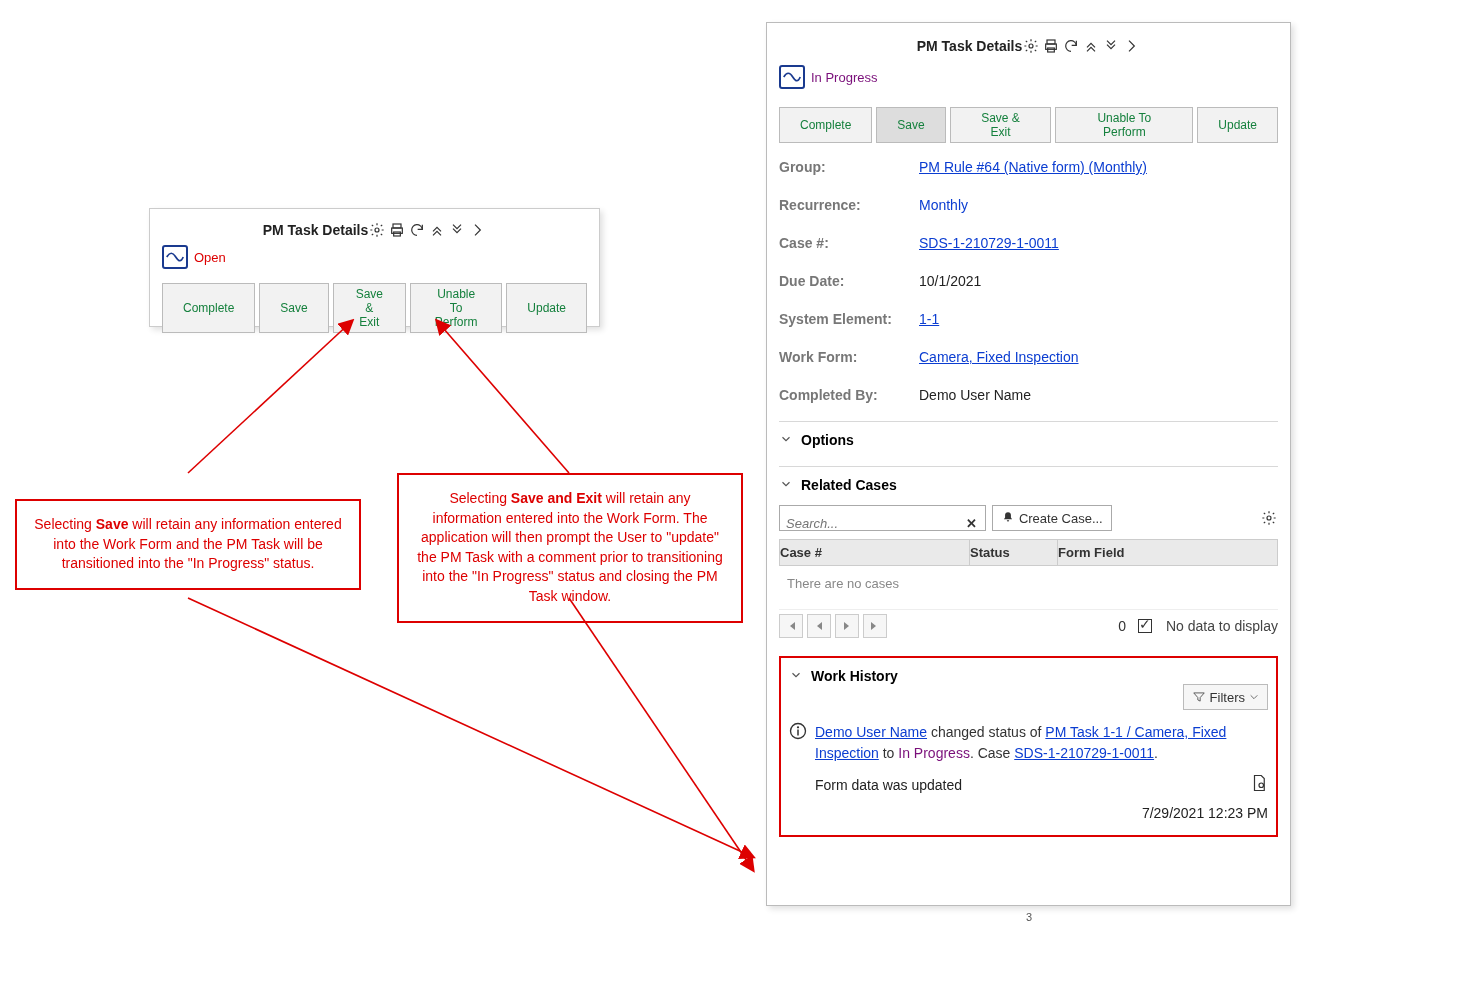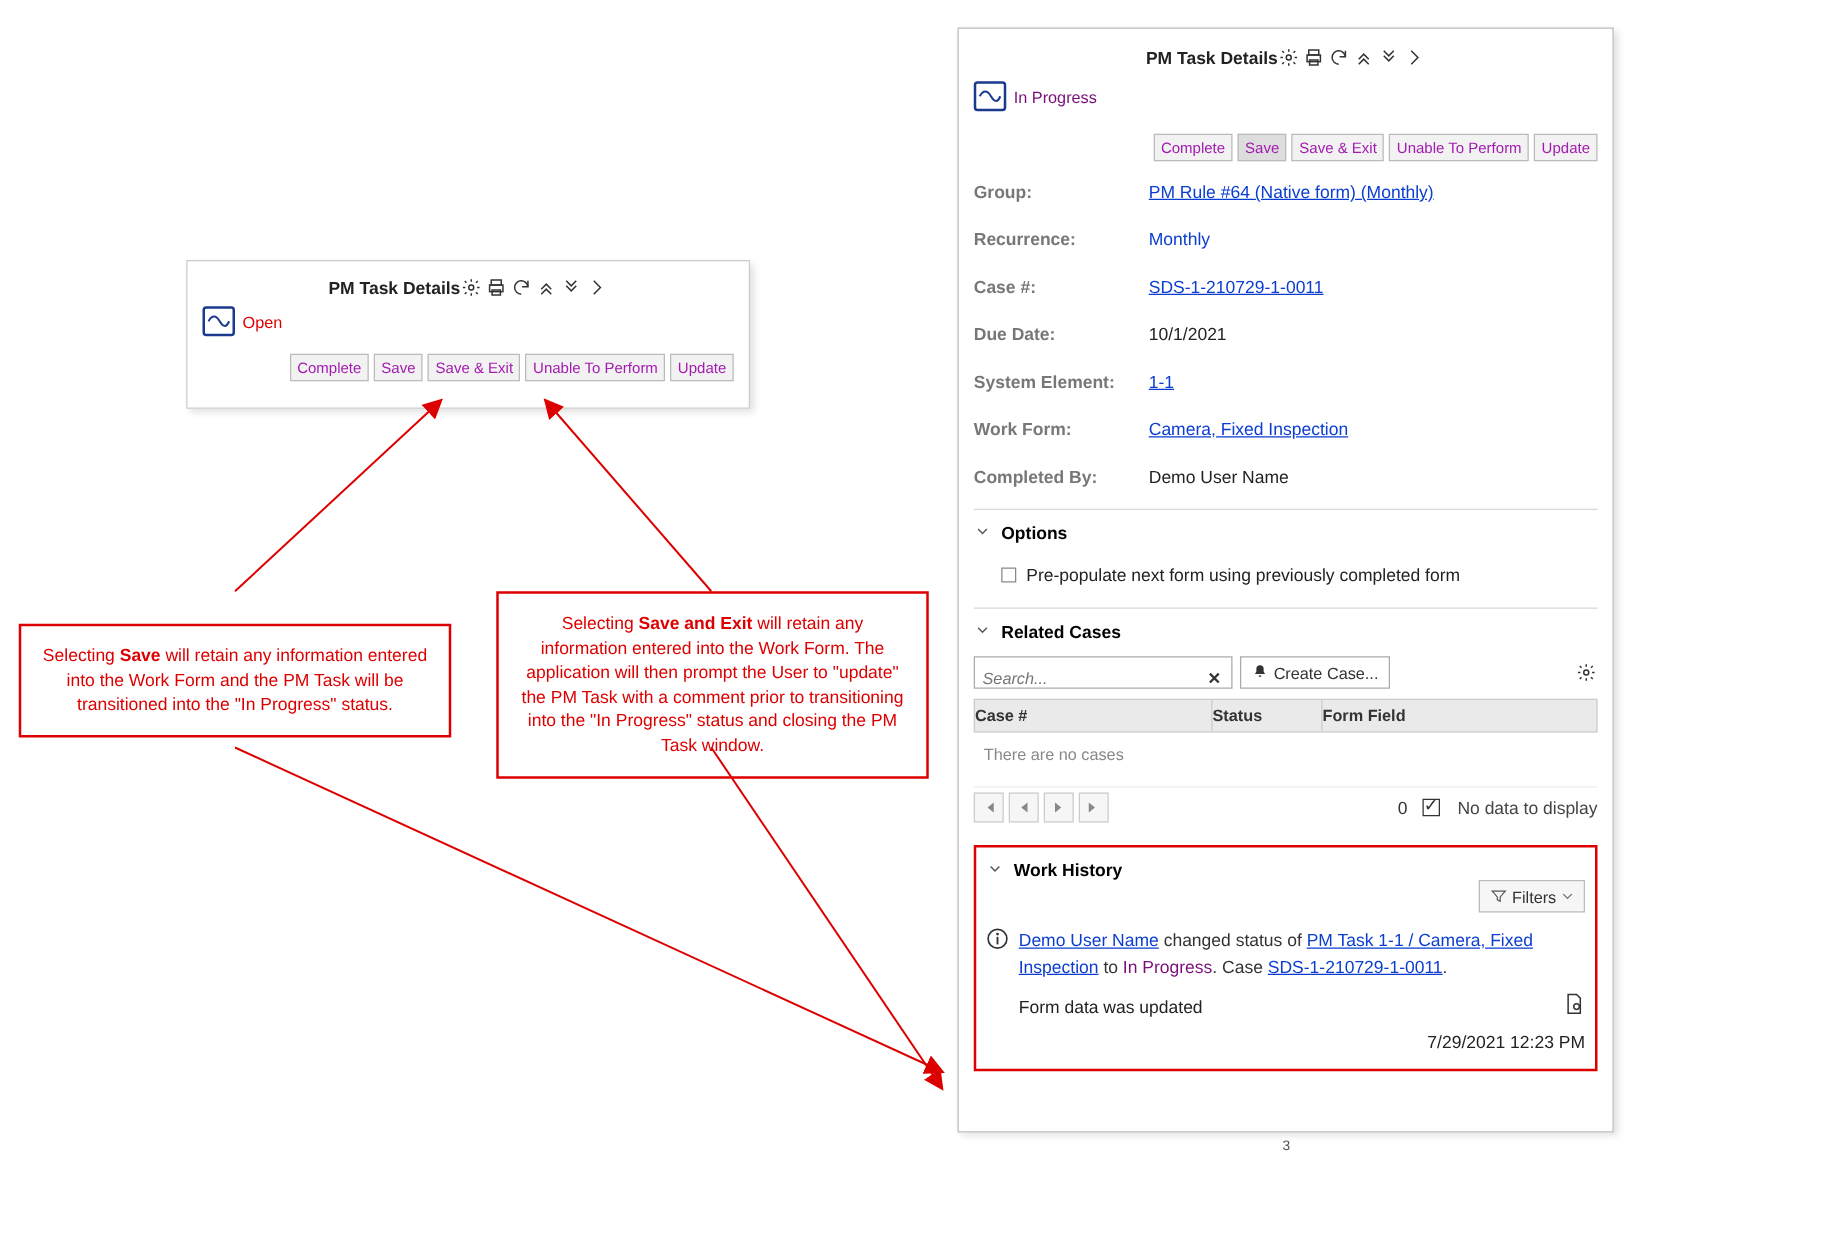--- a/index.html
+++ b/index.html
@@ -21,21 +21,21 @@
   .hi { width:18px; height:18px; display:flex; align-items:center; justify-content:center; cursor:pointer; }
   .hi svg { width:16px; height:16px; fill:none; stroke:#333; stroke-width:1.8; }
 
   .status-row { display:flex; align-items:center; gap:6px; margin-top:6px; }
   .status-icon-box { width:26px; height:24px; border:2px solid #1a3a8f; border-radius:3px; display:flex; align-items:center; justify-content:center; }
   .status-icon-box svg { width:18px; height:14px; }
   .status-open { color:#d00; font-size:13px; }
   .status-inprog { color:#7a0f7a; font-size:13px; }
 
   .btn-row { display:flex; justify-content:flex-end; gap:4px; margin-top:14px; }
-  .btn { background:#f2f2f2; border:1px solid #bbb; padding:3px 5px; font-size:12px; color:#a21caf; cursor:pointer; }
+  .btn { background:#f2f2f2; border:1px solid #bbb; padding:3px 20px; font-size:12px; color:#15803d; cursor:pointer; }
   .btn.active { background:#ddd; }
 
   
   .callout { position:absolute; border:2px solid #d00; background:#fff; padding:14px 14px; color:#d00; text-align:center; font-size:14px; line-height:1.4; }
   .callout b { font-weight:bold; }
   .callout-a { left:15px; top:499px; width:346px; }
   .callout-b { left:397px; top:473px; width:346px; }
 
   
   svg.overlay { position:absolute; left:0; top:0; width:1460px; height:1006px; pointer-events:none; }
@@ -63,21 +63,21 @@
 
   .section { margin-top:18px; border-top:1px solid #d8d8d8; padding-top:10px; }
   .section-hdr { display:flex; align-items:flex-start; gap:8px; font-weight:bold; color:#000000; font-size:14px; }
   .chev-sm { width:14px; height:14px; }
   .chev-sm svg { width:14px; height:14px; stroke:#555; stroke-width:2; fill:none; }
 
   .checkbox-row { margin-top:18px; margin-left:22px; display:flex; align-items:center; gap:8px; font-size:14px; color:#222; }
   .cbx { width:12px; height:12px; border:1px solid #888; background:#fff; }
 
   .related-bar { margin-top:12px; display:flex; align-items:center; gap:6px; }
-  .search-wrap { flex:0 0 178px; border:1px solid #aaa; height:26px; display:flex; align-items:flex-end; padding:0 6px; }
+  .search-wrap { flex:0 0 178px; border:1px solid #aaa; height:26px; display:flex; align-items:flex-start; padding:10px 6px; }
   .search-wrap input { flex:1; border:none; outline:none; font-style:italic; color:#666; font-size:13px; background:transparent; }
   .clear-x { color:#333; font-weight:bold; cursor:pointer; padding:0 2px; }
   .create-case { border:1px solid #aaa; height:26px; display:flex; align-items:center; gap:4px; padding:0 8px; font-size:13px; cursor:pointer; background:#fff; }
   .create-case svg { width:14px; height:14px; fill:#333; }
   .gear-right { margin-left:auto; }
 
   .table-head { margin-top:8px; background:#eaeaea; border:1px solid #ccc; display:grid; grid-template-columns:190px 88px 1fr; font-size:13px; color:#333; font-weight:bold; }
   .table-head > div { padding:5px 0; border-right:1px solid #ccc; }
   .table-head > div:last-child { border-right:none; }
   .no-cases { color:#888; padding:10px 8px; font-size:13px; }
@@ -264,24 +264,20 @@
     <div class="det-val">Demo User Name</div>
   </div>
 
   <div class="section">
     <div class="section-hdr">
       <span class="chev-sm"><svg viewBox="0 0 24 24">
             <path d="M6 9l6 6 6-6"></path>
           </svg></span>
       <span>Options</span>
     </div>
-    <div class="checkbox-row">
-      <span class="cbx"></span>
-      <span>Pre-populate next form using previously completed form</span>
-    </div>
   </div>
 
   <div class="section">
     <div class="section-hdr">
       <span class="chev-sm"><svg viewBox="0 0 24 24">
             <path d="M6 9l6 6 6-6"></path>
           </svg></span>
       <span>Related Cases</span>
     </div>
     <div class="related-bar">

